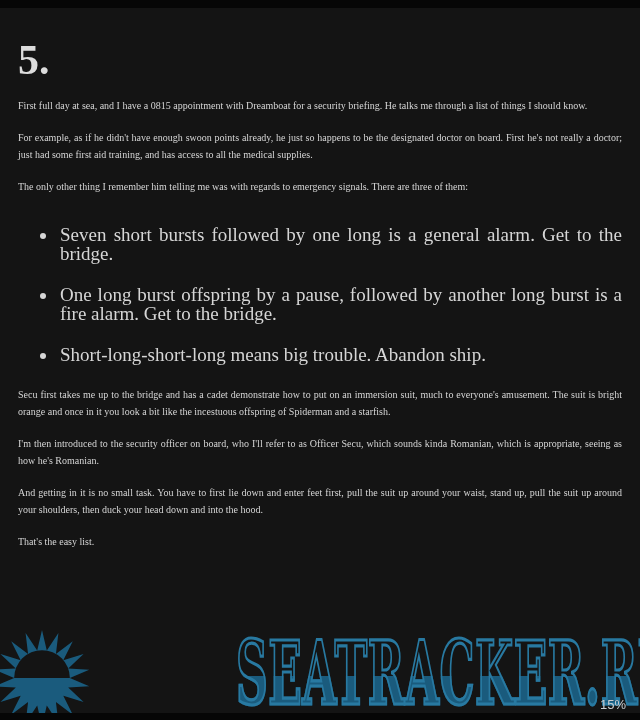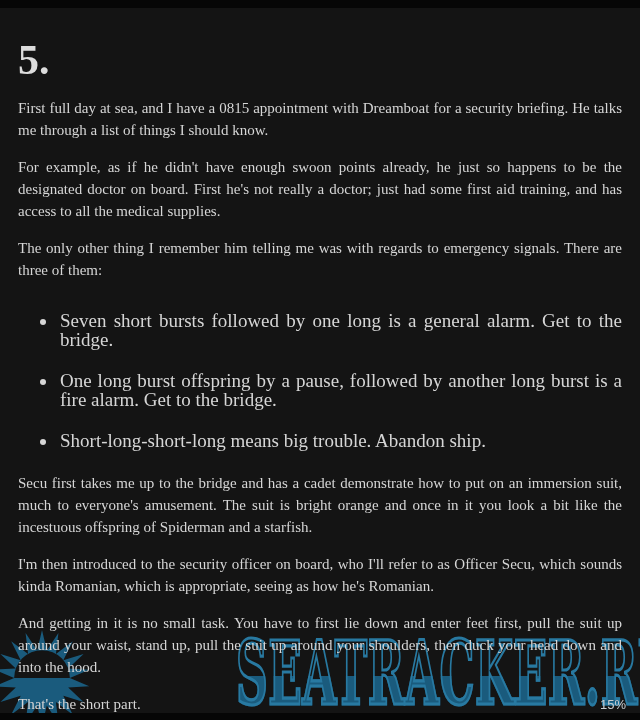--- a/index.html
+++ b/index.html
@@ -37,22 +37,22 @@
     z-index: 1;
   }
   .chapter-heading {
     font-size: 42px;
     line-height: 44px;
     font-weight: bold;
     margin: 0 0 10px 0;
     color: #dcdcdc;
   }
   .page-content p {
-    font-size: 15px;
-    line-height: 22px;
+    font-size: 10px;
+    line-height: 17px;
     text-align: justify;
     margin: 15px 0;
   }
   .alarm-list {
     margin: 30px 0 22px 0;
     padding-left: 40px;
   }
   .alarm-list li {
     font-size: 19px;
     line-height: 19px;
@@ -133,19 +133,19 @@
 
     <ul class="alarm-list">
       <li>Seven short bursts followed by one long is a general alarm. Get to the bridge.</li>
       <li>One long burst offspring by a pause, followed by another long burst is a fire alarm. Get to the bridge.</li>
       <li>Short-long-short-long means big trouble. Abandon ship.</li>
     </ul>
 
     <p>Secu first takes me up to the bridge and has a cadet demonstrate how to put on an immersion suit, much to everyone's amusement. The suit is bright orange and once in it you look a bit like the incestuous offspring of Spiderman and a starfish.</p>
     <p>I'm then introduced to the security officer on board, who I'll refer to as Officer Secu, which sounds kinda Romanian, which is appropriate, seeing as how he's Romanian.</p>
     <p>And getting in it is no small task. You have to first lie down and enter feet first, pull the suit up around your waist, stand up, pull the suit up around your shoulders, then duck your head down and into the hood.</p>
-    <p>That's the short part.</p>
+    <p>That's the easy list.</p>
   </div>
 
   <div class="progress-indicator">15%</div>
 
   <div class="frame-bar-bottom"></div>
 </div>
 
 </body></html>

